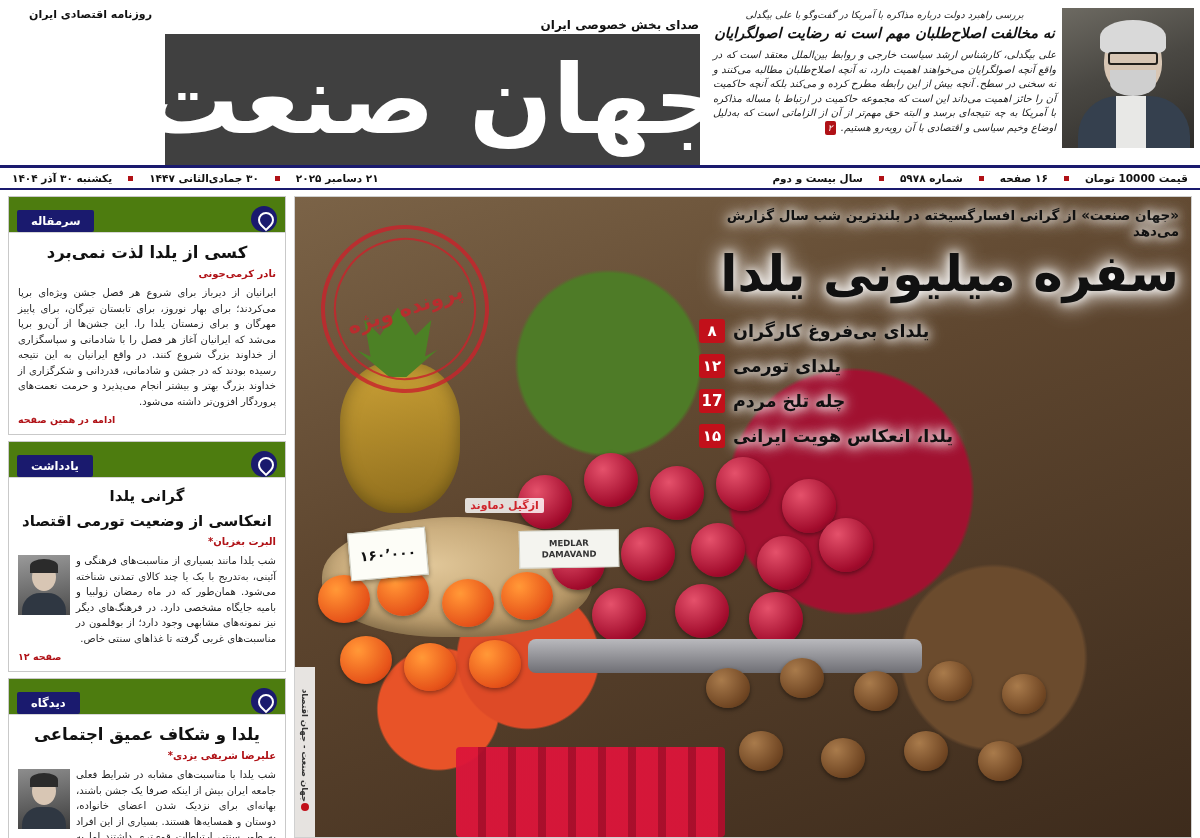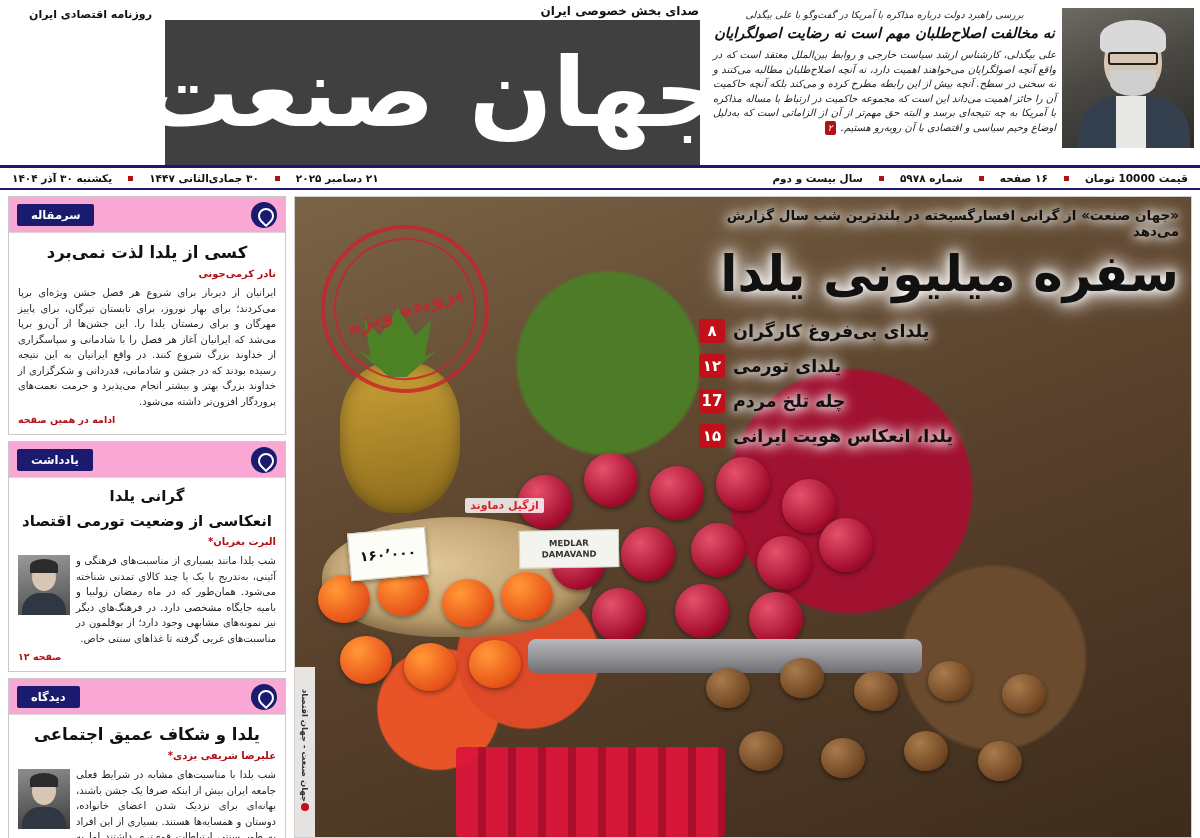--- a/index.html
+++ b/index.html
@@ -43,21 +43,21 @@
   }
 
   
   .mh-logo {
     flex: 0 0 545px;
     position: relative;
     display: flex;
     flex-direction: column;
     align-items: center;
     justify-content: flex-start;
-    padding-top: 2px;
+    padding-top: 16px;
   }
   .mh-logo .slogan {
     font-size: 12px;
     color: #111;
     font-weight: bold;
     align-self: flex-start;
     margin: 2px 0 0 0;
     padding-right: 6px;
   }
   .logo-box {
@@ -205,25 +205,25 @@
   
   .sidebar {
     width: 278px;
     display: flex;
     flex-direction: column;
     gap: 6px;
   }
   .side-block { border: 1px solid #c9c9c9; padding: 0; background: #fff; }
   .side-head {
     height: 36px;
-    background: #f9a8d4;
+    background: #4d7c0f;
     border-bottom: 1px solid #d6d6d6;
     display: flex;
     flex-direction: row-reverse;
-    align-items: center;
+    align-items: flex-end;
     justify-content: space-between;
     padding: 0 8px;
   }
   .side-head .name {
     background: #1a1a6e;
     color: #fff;
     font-size: 11.5px;
     font-weight: bold;
     padding: 4px 14px;
     border-radius: 2px;

